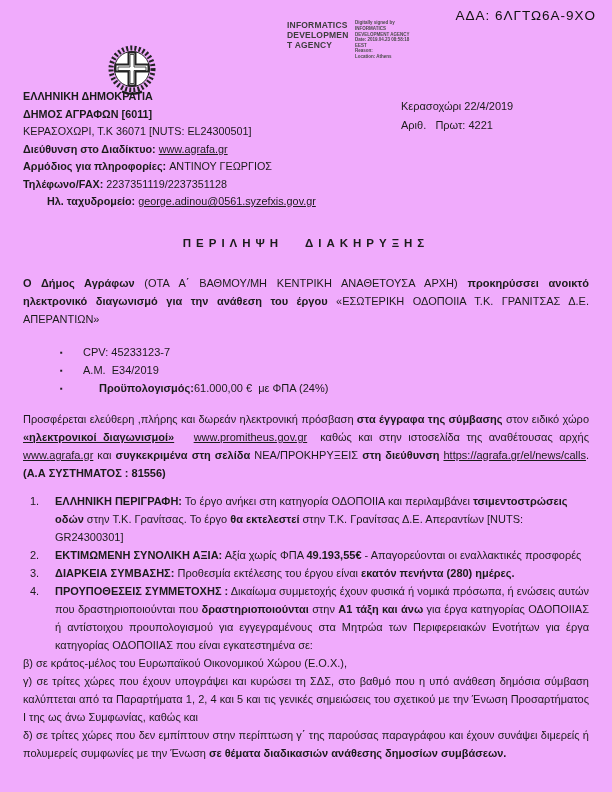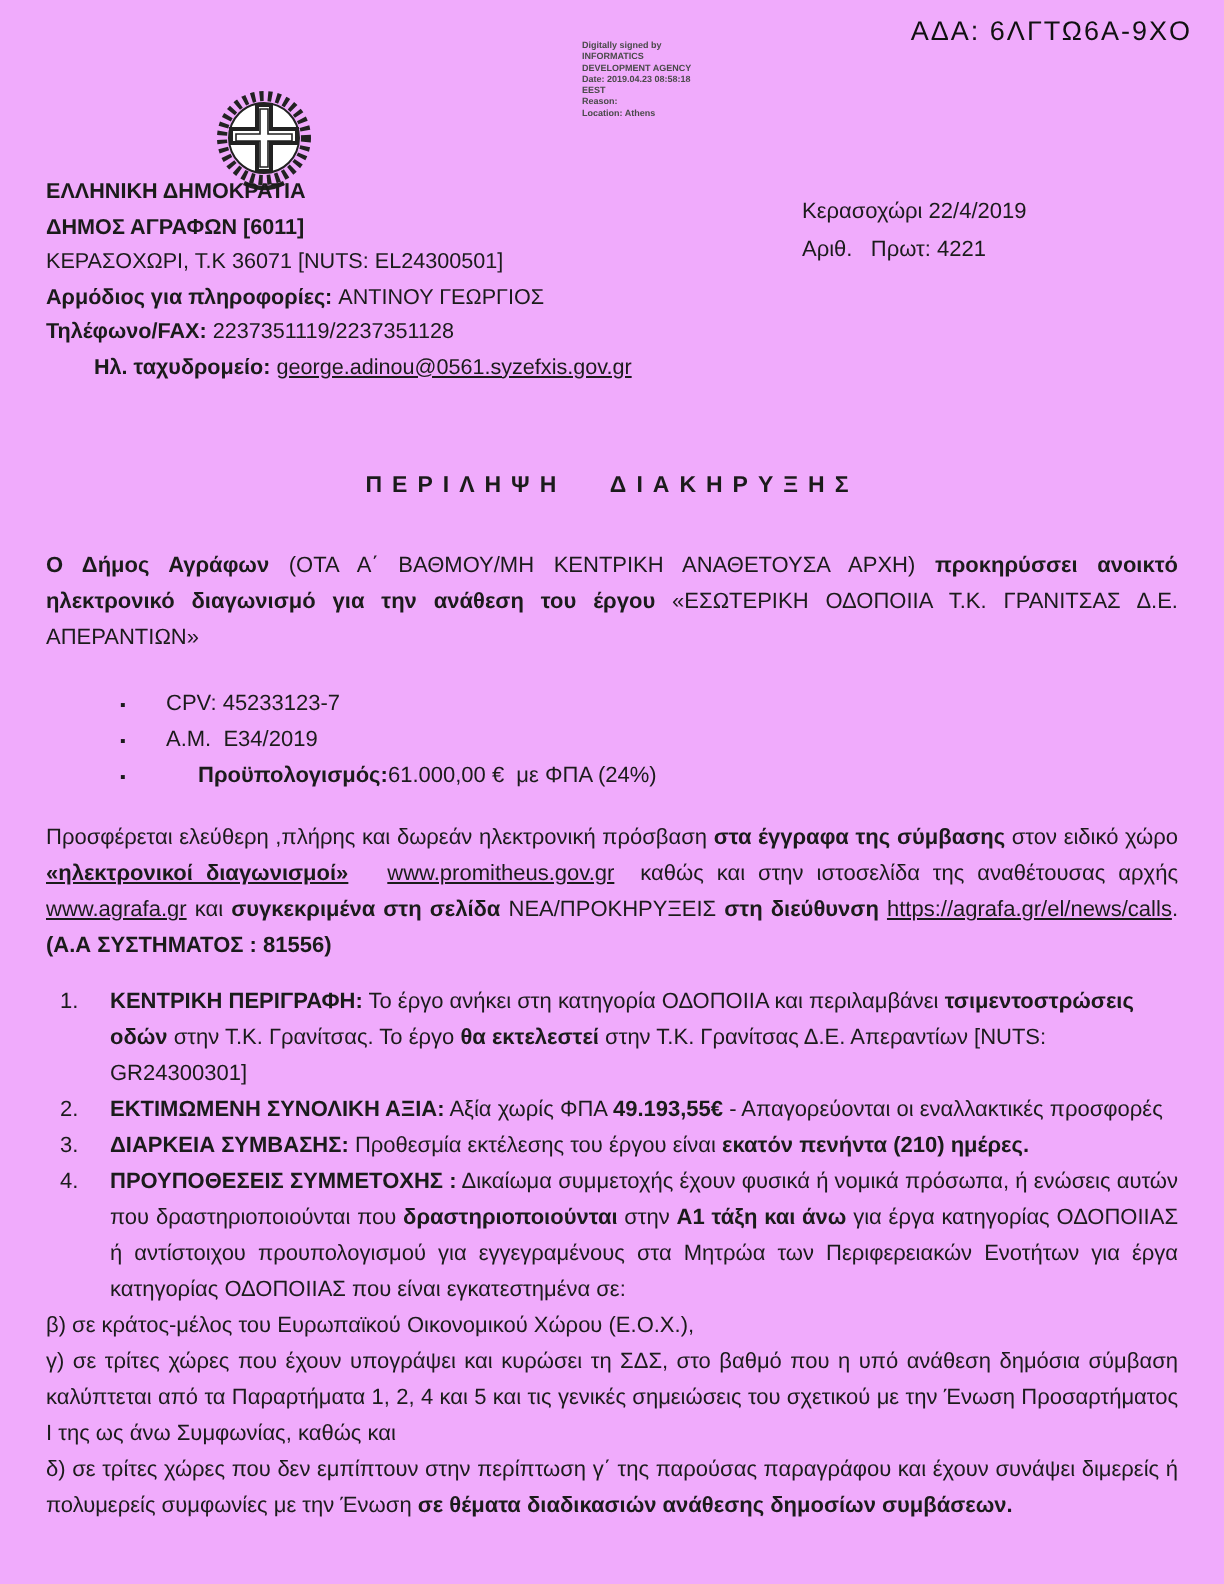--- a/index.html
+++ b/index.html
@@ -49,20 +49,23 @@
   .u{text-decoration:underline;}
 </style>
 </head>
 <body>
 
 <div class="page">
 
   <div class="ada">ΑΔΑ: 6ΛΓΤΩ6Α-9ΧΟ</div>
 
   <div class="stamp">
+    <div class="stamp-agency">INFORMATICS
+DEVELOPMEN
+T AGENCY</div>
     <div class="stamp-details">Digitally signed by
 INFORMATICS
 DEVELOPMENT AGENCY
 Date: 2019.04.23 08:58:18
 EEST
 Reason:
 Location: Athens</div>
   </div>
 
   <div class="emblem">
@@ -72,20 +75,21 @@
       <path d="M22.5 9.5 h7 v12 h13 v7 h-13 v14 h-7 v-14 h-13 v-7 h13 z" fill="#ffffff" stroke="#222" stroke-width="2"></path>
       <path d="M24 11.5 h4 v12.5 h12 v3.5 h-12 v13 h-4 v-13 h-12 v-3.5 h12 z" fill="none" stroke="#222" stroke-width="0.8"></path>
       <path d="M16 48.5 q10 5 20 0" fill="none" stroke="#222" stroke-width="2.2"></path>
     </svg>
   </div>
 
   <div class="org-block">
     <div><span style="font-weight: bold;">ΕΛΛΗΝΙΚΗ ΔΗΜΟΚΡΑΤΙΑ</span></div>
     <div><span style="font-weight: bold;">ΔΗΜΟΣ ΑΓΡΑΦΩΝ [6011]</span></div>
     <div><span>ΚΕΡΑΣΟΧΩΡΙ, Τ.Κ 36071  [NUTS: EL24300501]</span></div>
+    <div><span style="font-weight: bold;">Διεύθυνση στο Διαδίκτυο: </span><span class="u">www.agrafa.gr</span></div>
     <div><span style="font-weight: bold;">Αρμόδιος για πληροφορίες: </span><span>ΑΝΤΙΝΟΥ ΓΕΩΡΓΙΟΣ</span></div>
     <div><span style="font-weight: bold;">Τηλέφωνο/FAX: </span><span>2237351119/2237351128</span></div>
     <div><span style="font-weight: bold; padding-left: 24px;">Ηλ. ταχυδρομείο: </span><span class="u">george.adinou@0561.syzefxis.gov.gr</span></div>
   </div>
 
   <div class="date-block">
     <div>Κερασοχώρι 22/4/2019</div>
     <div class="pre">Αριθ.&nbsp;&nbsp; Πρωτ: 4221</div>
   </div>
 
@@ -108,29 +112,29 @@
         <span class="bullet-marker">▪</span>
         <span><span style="font-weight: bold; padding-left: 16px;">Προϋπολογισμός:</span><span>61.000,00 €&nbsp; με ΦΠΑ (24%)</span></span>
       </div>
     </div>
 
     <div class="para2 just"><span>Προσφέρεται ελεύθερη ,πλήρης και δωρεάν ηλεκτρονική πρόσβαση </span><span style="font-weight: bold;">στα έγγραφα της σύμβασης</span><span> στον ειδικό χώρο </span><span class="u" style="font-weight: bold;">«ηλεκτρονικοί διαγωνισμοί»</span><span>&nbsp;&nbsp; </span><span class="u">www.promitheus.gov.gr</span><span>&nbsp; καθώς και στην ιστοσελίδα της αναθέτουσας αρχής </span><span class="u">www.agrafa.gr</span><span> και </span><span style="font-weight: bold;">συγκεκριμένα στη σελίδα</span><span> ΝΕΑ/ΠΡΟΚΗΡΥΞΕΙΣ </span><span style="font-weight: bold;">στη διεύθυνση</span><span> </span><span class="u">https://agrafa.gr/el/news/calls</span><span>. </span><span style="font-weight: bold;">(Α.Α ΣΥΣΤΗΜΑΤΟΣ : 81556)</span></div>
 
     <div class="terms">
       <div class="term-item">
         <span class="term-num">1.</span>
-        <span><span style="font-weight: bold;">ΚΕΝΤΡΙΚΗ ΠΕΡΙΓΡΑΦΗ:</span><span> Το έργο ανήκει στη κατηγορία ΟΔΟΠΟΙΙΑ και περιλαμβάνει </span><span style="font-weight: bold;">τσιμεντοστρώσεις οδών</span><span> στην Τ.Κ. Γρανίτσας. Το έργο </span><span style="font-weight: bold;">θα εκτελεστεί</span><span> στην Τ.Κ. Γρανίτσας Δ.Ε. Απεραντίων [NUTS: GR24300301]</span></span>
+        <span><span style="font-weight: bold;">ΕΛΛΗΝΙΚΗ ΠΕΡΙΓΡΑΦΗ:</span><span> Το έργο ανήκει στη κατηγορία ΟΔΟΠΟΙΙΑ και περιλαμβάνει </span><span style="font-weight: bold;">τσιμεντοστρώσεις οδών</span><span> στην Τ.Κ. Γρανίτσας. Το έργο </span><span style="font-weight: bold;">θα εκτελεστεί</span><span> στην Τ.Κ. Γρανίτσας Δ.Ε. Απεραντίων [NUTS: GR24300301]</span></span>
       </div>
       <div class="term-item">
         <span class="term-num">2.</span>
         <span><span style="font-weight: bold;">ΕΚΤΙΜΩΜΕΝΗ ΣΥΝΟΛΙΚΗ ΑΞΙΑ:</span><span> Αξία χωρίς ΦΠΑ </span><span style="font-weight: bold;">49.193,55€</span><span> - Απαγορεύονται οι εναλλακτικές προσφορές</span></span>
       </div>
       <div class="term-item">
         <span class="term-num">3.</span>
-        <span><span style="font-weight: bold;">ΔΙΑΡΚΕΙΑ ΣΥΜΒΑΣΗΣ:</span><span> Προθεσμία εκτέλεσης του έργου είναι </span><span style="font-weight: bold;">εκατόν πενήντα (210) ημέρες.</span></span>
+        <span><span style="font-weight: bold;">ΔΙΑΡΚΕΙΑ ΣΥΜΒΑΣΗΣ:</span><span> Προθεσμία εκτέλεσης του έργου είναι </span><span style="font-weight: bold;">εκατόν πενήντα (280) ημέρες.</span></span>
       </div>
       <div class="term-item just">
         <span class="term-num">4.</span>
         <span><span style="font-weight: bold;">ΠΡΟΥΠΟΘΕΣΕΙΣ ΣΥΜΜΕΤΟΧΗΣ :</span><span> Δικαίωμα συμμετοχής έχουν φυσικά ή νομικά πρόσωπα, ή ενώσεις αυτών που δραστηριοποιούνται που </span><span style="font-weight: bold;">δραστηριοποιούνται</span><span> στην </span><span style="font-weight: bold;">Α1 τάξη και άνω</span><span> για έργα κατηγορίας ΟΔΟΠΟΙΙΑΣ ή αντίστοιχου προυπολογισμού για εγγεγραμένους στα Μητρώα των Περιφερειακών Ενοτήτων για έργα κατηγορίας ΟΔΟΠΟΙΙΑΣ που είναι εγκατεστημένα σε:</span></span>
       </div>
     </div>
 
     <div class="just"><span>β) σε κράτος-μέλος του Ευρωπαϊκού Οικονομικού Χώρου (Ε.Ο.Χ.),</span></div>
     <div class="just"><span>γ) σε τρίτες χώρες που έχουν υπογράψει και κυρώσει τη ΣΔΣ, στο βαθμό που η υπό ανάθεση δημόσια σύμβαση καλύπτεται από τα Παραρτήματα 1, 2, 4 και 5 και τις γενικές σημειώσεις του σχετικού με την Ένωση Προσαρτήματος Ι της ως άνω Συμφωνίας, καθώς και</span></div>
     <div class="just"><span>δ) σε τρίτες χώρες που δεν εμπίπτουν στην περίπτωση γ΄ της παρούσας παραγράφου και έχουν συνάψει διμερείς ή πολυμερείς συμφωνίες με την Ένωση </span><span style="font-weight: bold;">σε θέματα διαδικασιών ανάθεσης δημοσίων συμβάσεων.</span></div>

